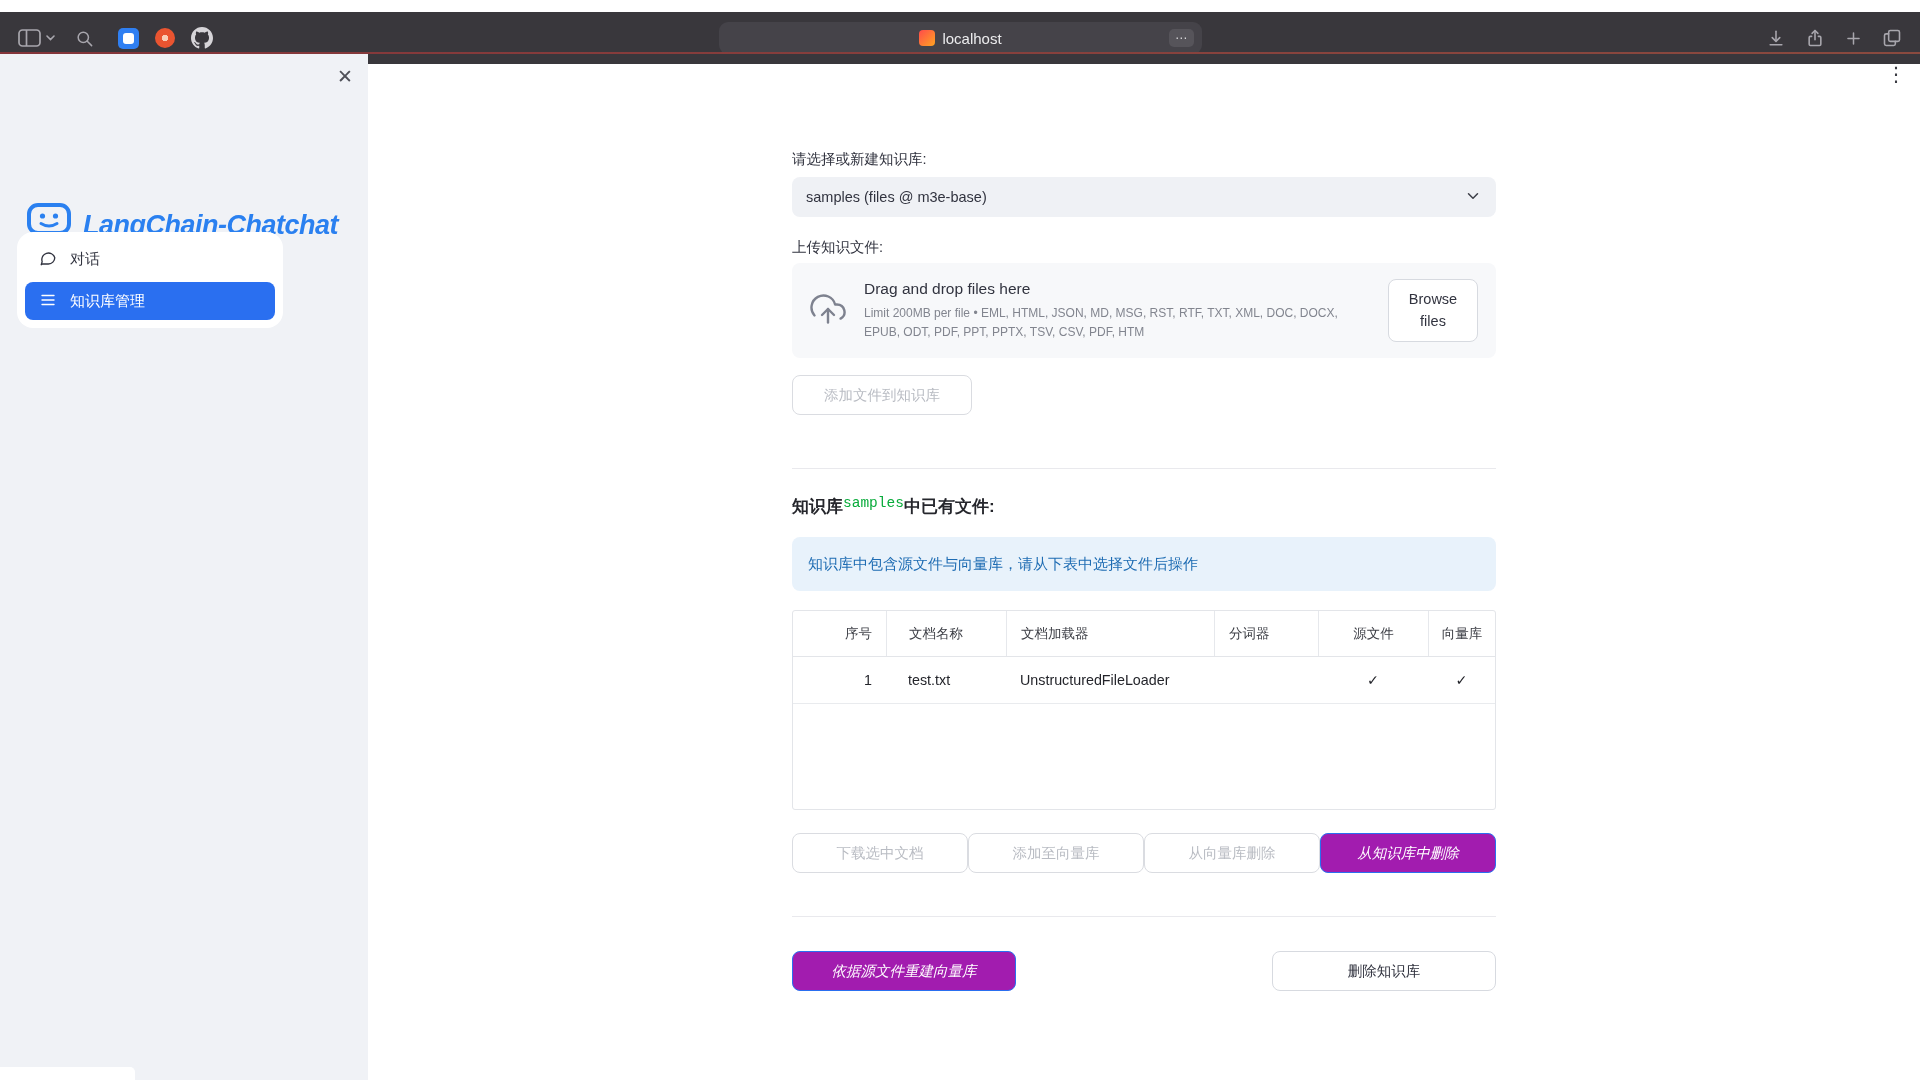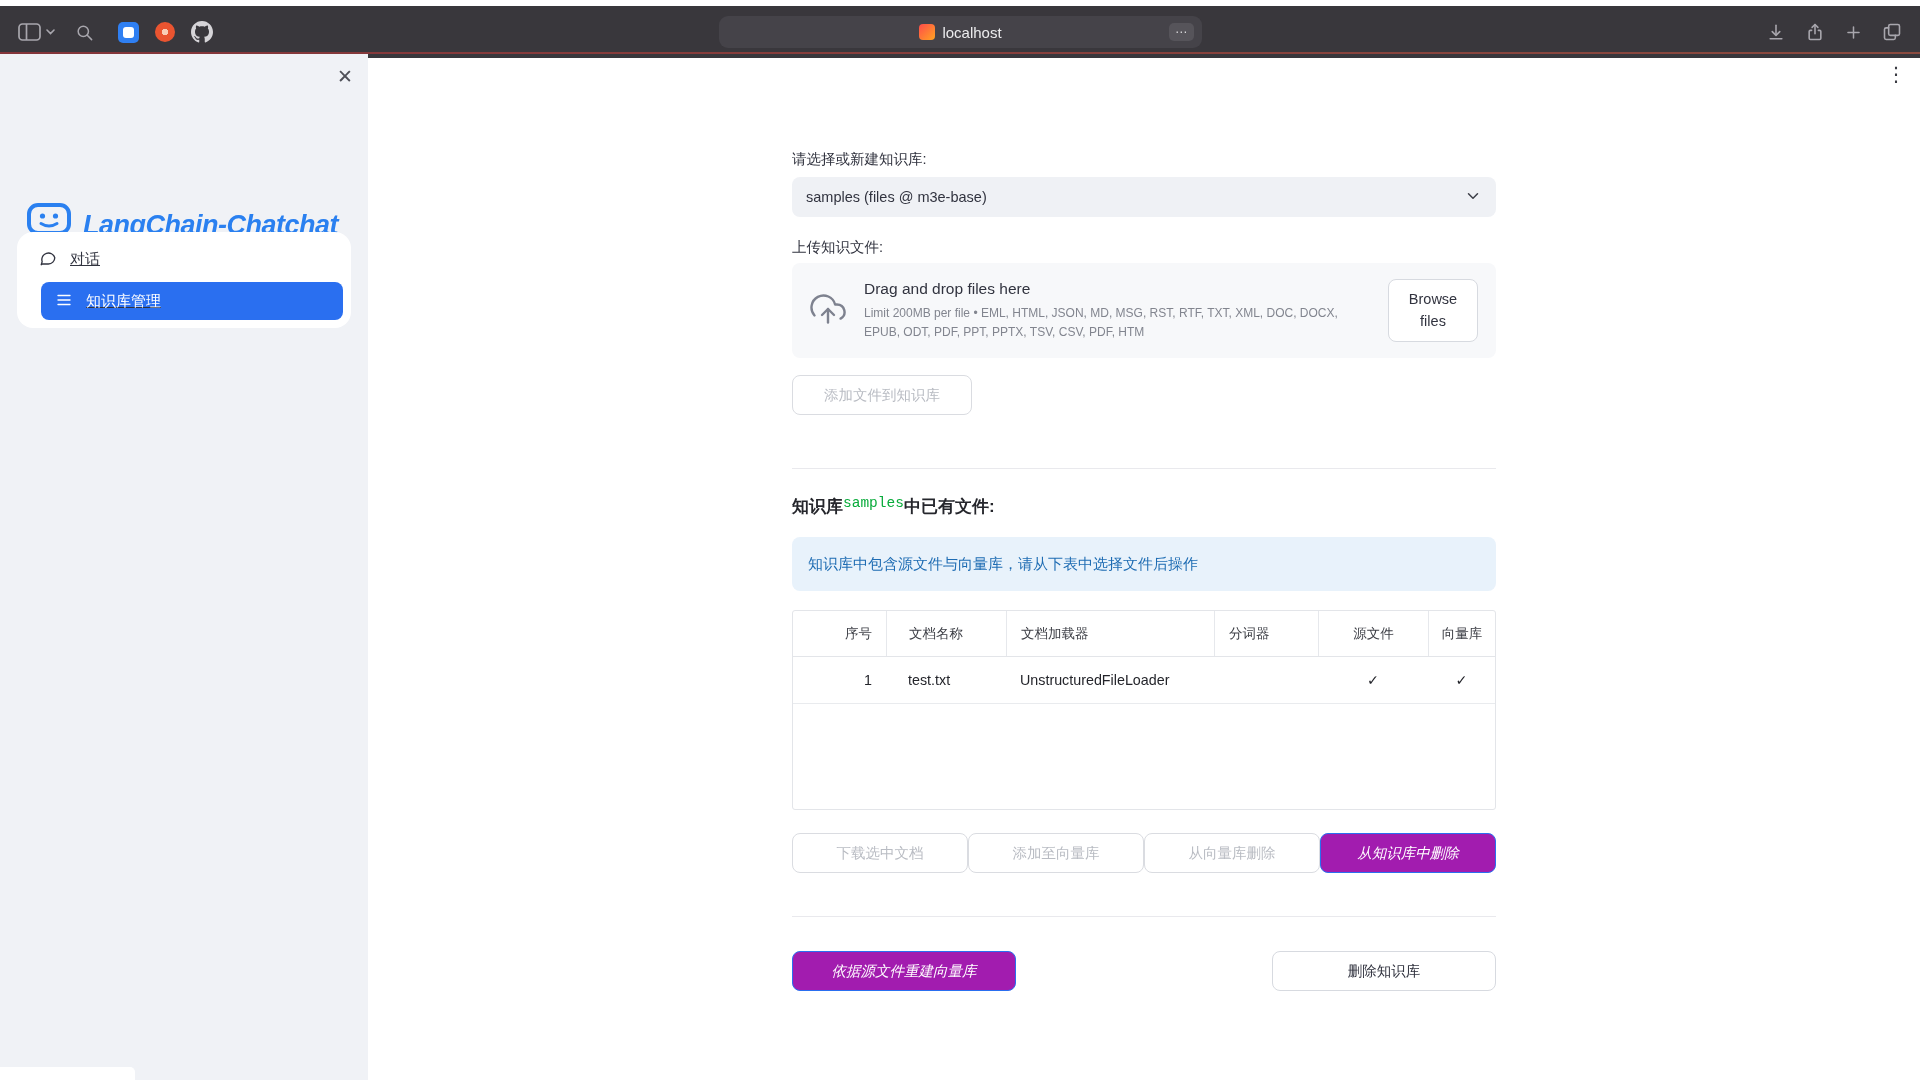--- a/index.html
+++ b/index.html
@@ -1,21 +1,21 @@
 <!DOCTYPE html>
 <html><head>
 <meta charset="utf-8">
 <style>
   * { box-sizing: border-box; margin: 0; padding: 0; }
   html,body { width:1920px; height:1080px; overflow:hidden; }
   body { font-family:"Liberation Sans","DejaVu Sans",sans-serif; background:#fff; color:#31333f; }
   .screen { position:relative; width:1920px; height:1080px; background:#fff; overflow:hidden; }
 
   
-  .chrome { position:absolute; top:6px; left:0; width:1920px; height:52px; background:#39373c; }
+  .chrome { position:absolute; top:12px; left:0; width:1920px; height:52px; background:#39373c; }
   .chrome-left { position:absolute; left:18px; top:0; height:52px; display:flex; align-items:center; gap:20px; }
   .tb-btn { background:none; border:none; display:flex; align-items:center; gap:5px; cursor:pointer; padding:0; color:#a8a6ad; }
   .ext-group { display:flex; align-items:center; gap:16px; margin-left:4px; }
   .ext-blue { width:21px; height:21px; border-radius:5px; background:#2f7ff2; display:flex; align-items:center; justify-content:center; cursor:pointer; }
   .ext-blue i { display:block; width:11px; height:11px; border-radius:3px; background:#fff; }
   .ext-orange { width:20px; height:20px; border-radius:50%; cursor:pointer;
                 background:radial-gradient(circle,#f9cdb6 0 24%, #ea5430 25% 100%); }
   .gh { cursor:pointer; display:flex; }
   .url-field { position:absolute; left:719px; top:10px; width:483px; height:32px; background:#454349; border-radius:9px;
                display:flex; align-items:center; justify-content:center; gap:7px; color:#ececee; font-size:15px; cursor:text; }
@@ -27,24 +27,24 @@
 
   
   .decoration { position:absolute; top:52px; left:0; width:1920px; height:2px;
                 background:linear-gradient(90deg,#84353a,#8a4a3f); }
 
   
   .sidebar { position:absolute; top:54px; left:0; width:368px; height:1026px; background:#f0f2f6; }
   .sb-close { position:absolute; top:13px; right:15px; background:none; border:none; font-size:19px; color:#4f5058; cursor:pointer; line-height:1; }
   .logo { position:absolute; top:148px; left:26px; display:flex; align-items:center; gap:11px; }
   .logo-text { font-size:27px; font-weight:bold; font-style:italic; color:#2a80f0; letter-spacing:-0.5px; white-space:nowrap; }
-  .menu-card { position:absolute; top:178px; left:17px; width:334px; background:#fff; border-radius:16px; padding:8px;text-decoration:underline; }
+  .menu-card { position:absolute; top:178px; left:17px; width:266px; background:#fff; border-radius:16px; padding:8px; }
   .menu-item { height:38px; border-radius:8px; display:flex; align-items:center; gap:13px; padding:0 14px;
                font-size:15px; color:#31333f; cursor:pointer; }
-  .menu-item + .menu-item { margin-top:4px;margin-left:16px; }
+  .menu-item + .menu-item { margin-top:4px; }
   .menu-item.active { background:#2a6ff0; color:#fff; }
   .menu-item svg { flex:0 0 auto; }
 
   
   .kebab { position:absolute; top:64px; left:1886px; font-size:20px; color:#3a3b42; cursor:pointer; line-height:1; }
   .content { position:absolute; left:792px; top:54px; width:704px; }
   .label { font-size:14.5px; color:#31333f; }
   .label1 { margin-top:96px; }
   .label2 { margin-top:21px; }
 

